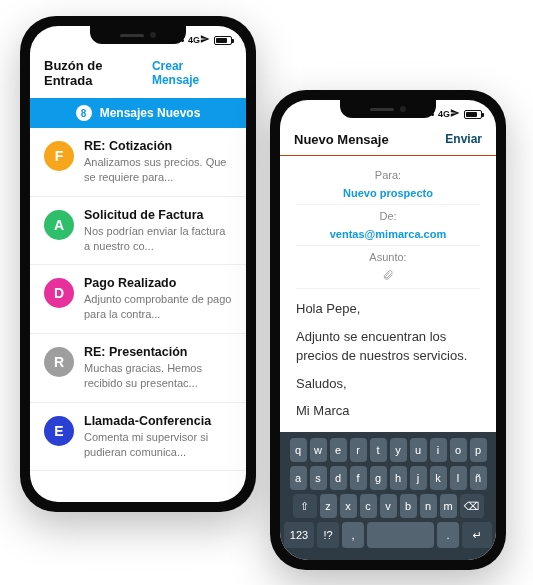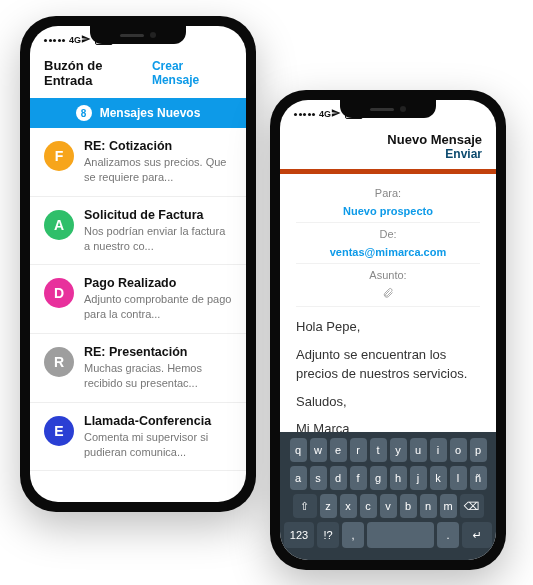--- a/index.html
+++ b/index.html
@@ -17,21 +17,21 @@
   }
   .notch {
     position: absolute; top: 0; left: 50%; transform: translateX(-50%);
     width: 96px; height: 18px; background: #0a0a0a; border-radius: 0 0 12px 12px; z-index: 10;
     display:flex; align-items:center; justify-content:center; gap:6px;
   }
   .notch::before { content:""; width:24px; height:3px; background:#333; border-radius:2px; }
   .notch::after { content:""; width:6px; height:6px; background:#222; border-radius:50%; }
 
   .statusbar {
-    height: 28px; display:flex; align-items:center; justify-content:flex-start;
+    height: 28px; display:flex; align-items:center; justify-content:flex-end;
     padding: 0 14px; font-size: 9px; color:#111; font-weight:600;
   }
   .sb-left { display:flex; align-items:center; gap:4px; }
   .sb-right { display:flex; align-items:center; gap:4px; }
   .dots { display:flex; gap:1.5px; }
   .dots span { width:3px; height:3px; background:#111; border-radius:50%; }
   .sb-arrow svg { width:10px; height:10px; }
   .battery { width:18px; height:9px; border:1px solid #111; border-radius:2px; position:relative; }
   .battery::after { content:""; position:absolute; right:-3px; top:2px; width:2px; height:4px; background:#111; border-radius:0 1px 1px 0;}
   .battery i { display:block; width:11px; height:5px; background:#111; margin:1px; border-radius:1px;}
@@ -51,22 +51,22 @@
   .badge { width:16px; height:16px; background:#fff; color:#0d9ae8; border-radius:50%; display:flex; align-items:center; justify-content:center; font-size:10px; font-weight:700;}
   .list { }
   .row { display:flex; gap:10px; padding:11px 14px; border-bottom:1px solid #eee; }
   .avatar { width:30px; height:30px; border-radius:50%; color:#fff; font-weight:700; display:flex; align-items:center; justify-content:center; font-size:14px; flex-shrink:0; margin-top:2px;}
   .msg .subj { font-weight:700; font-size:12.5px; color:#111; margin-bottom:2px;}
   .msg .prev { font-size:11px; color:#777; line-height:1.35; }
 
   
   .phone2 { left: 270px; top: 90px; width: 236px; height: 480px; }
   .header2 {
-    display:flex; justify-content:space-between; align-items:flex-end;
-    padding: 4px 14px 8px; font-size:13px; border-bottom:5px solid #c2410c;flex-direction:column;
+    display:flex; justify-content:space-between; align-items:flex-start;
+    padding: 4px 14px 8px; font-size:13px; border-bottom:1px solid #c2410c;
   }
   .header2 .title { font-weight:700; color:#111; }
   .header2 .link { color:#0c4a6e; font-weight:700; font-size:12px; }
   .compose { padding: 8px 16px; font-size:11px; color:#333; }
   .field { display:flex; gap:6px; padding:5px 0; border-bottom:1px solid #f1f1f1; align-items:center;flex-direction:column;}
   .field .lab { color:#888; }
   .field .val { color:#0d9ae8; font-weight:600; }
   .field .val2 { color:#333; flex:1; }
   .clip { color:#aaa; }
   .body { padding-top:10px; font-size:13px; line-height:1.5; color:#333;}

